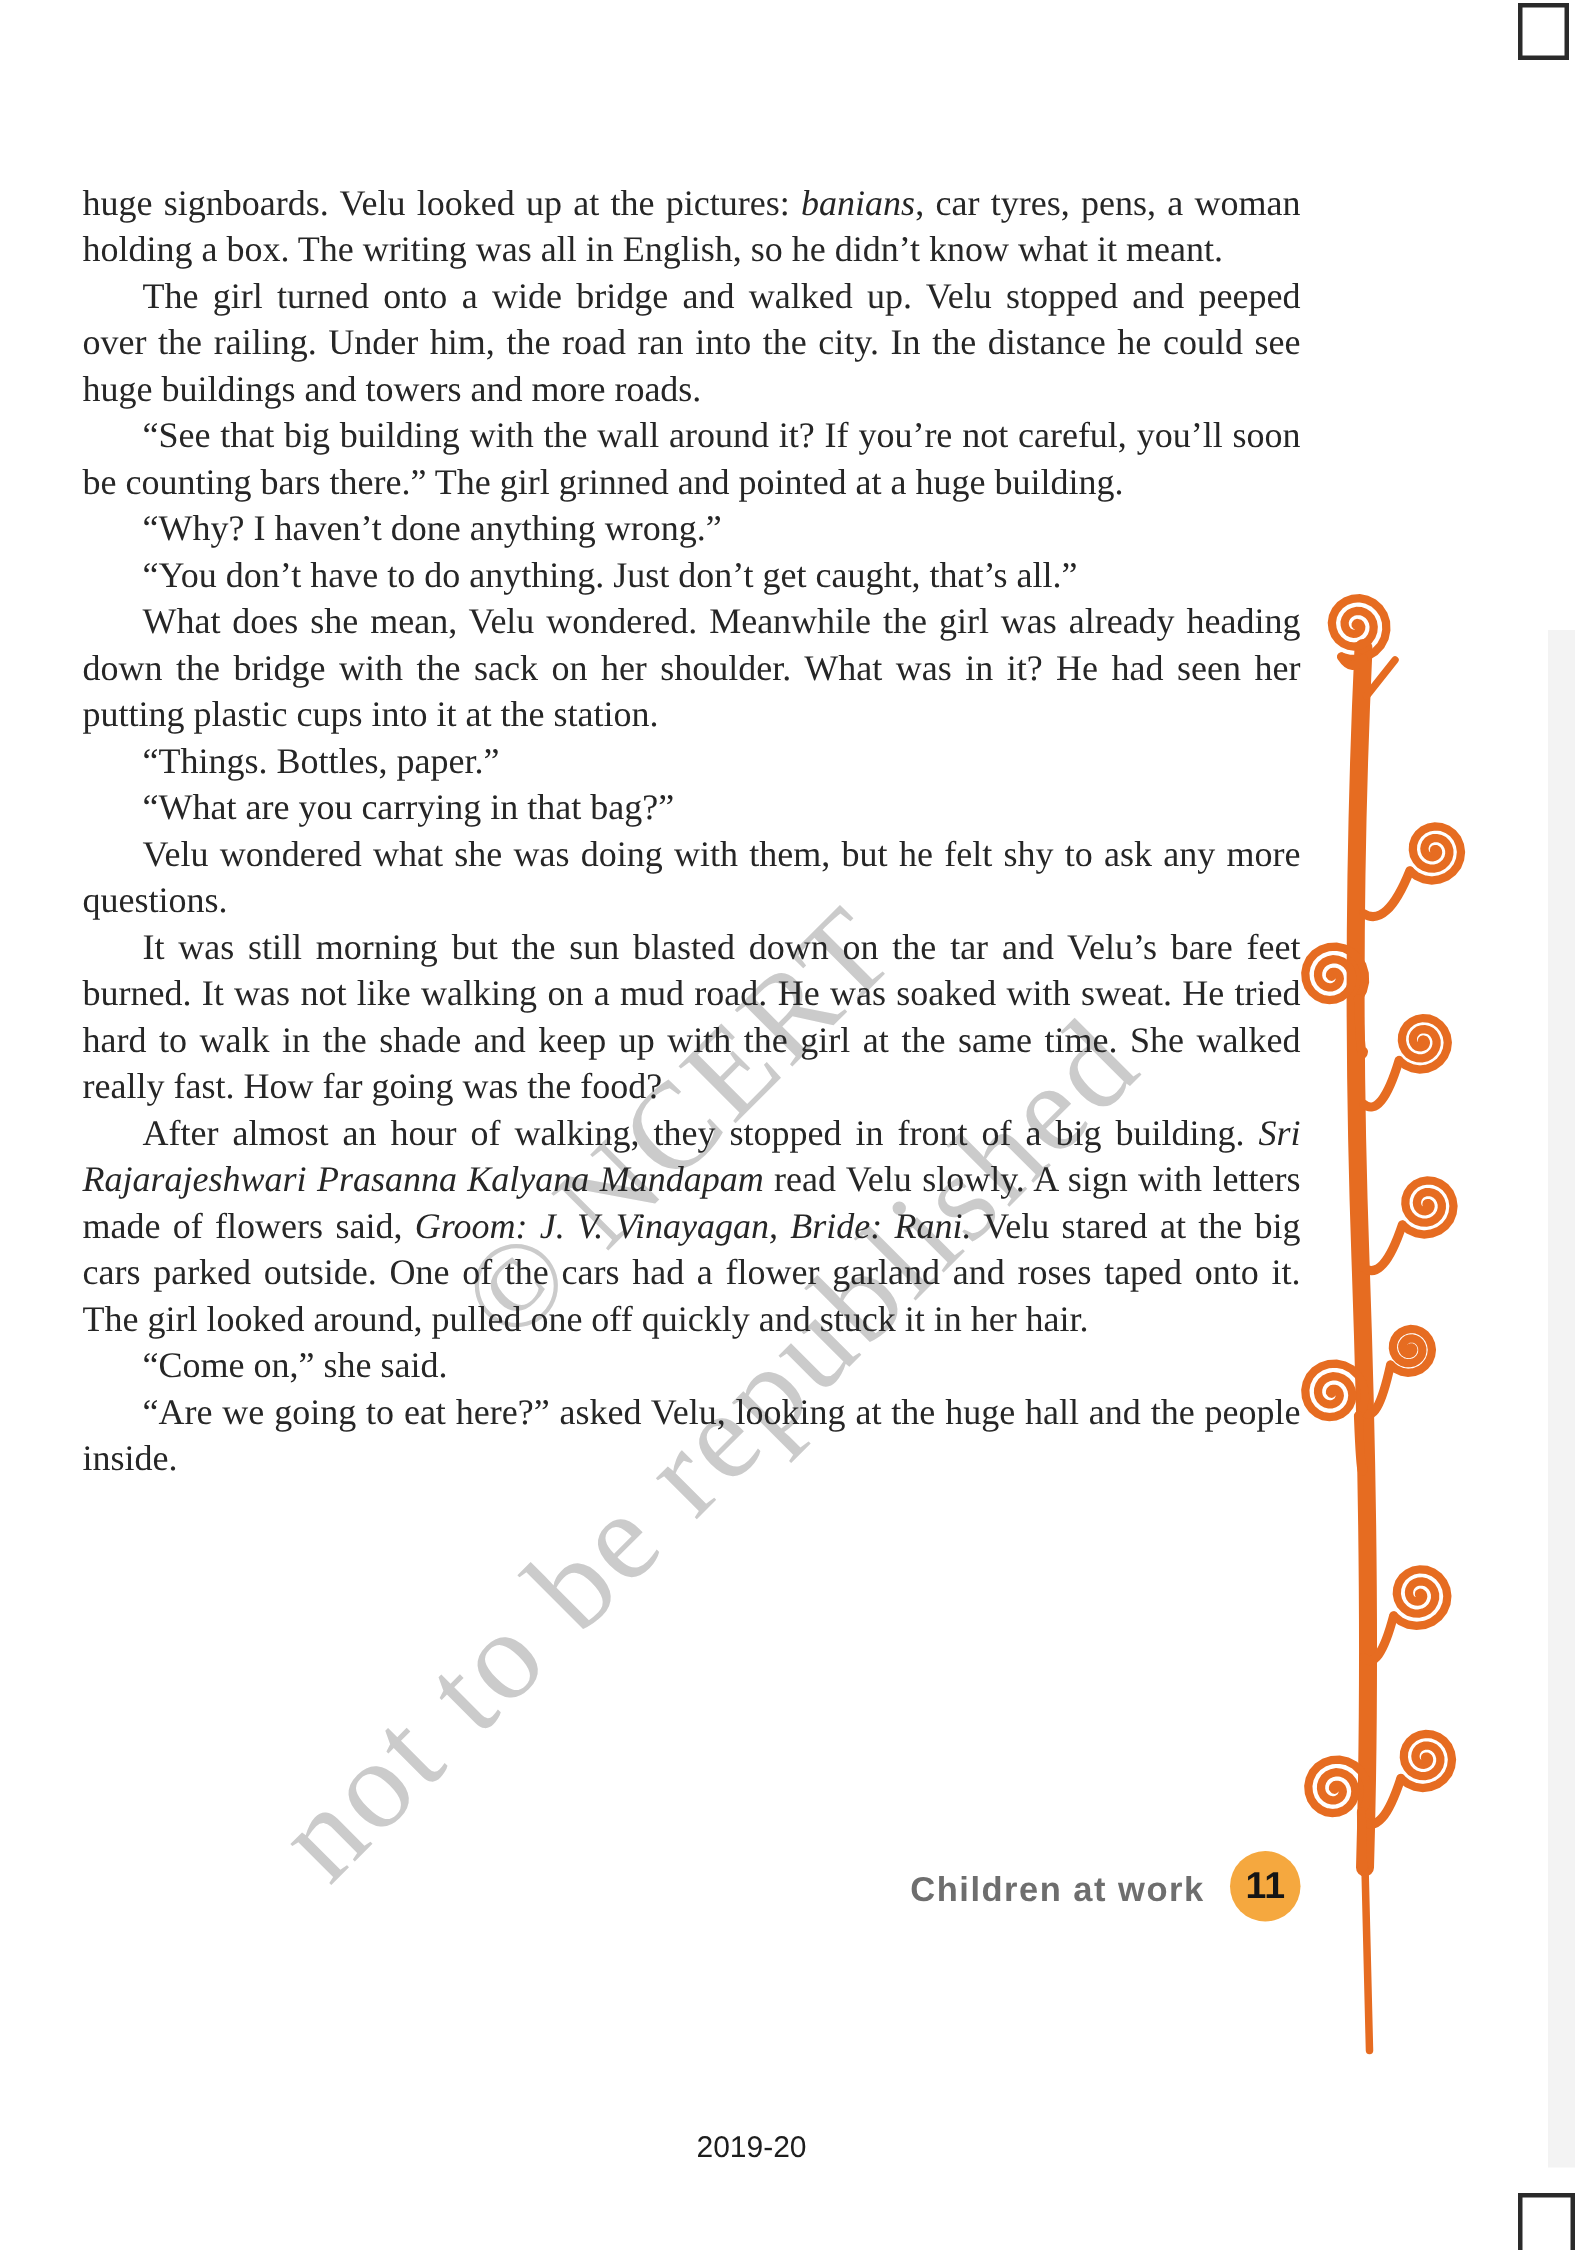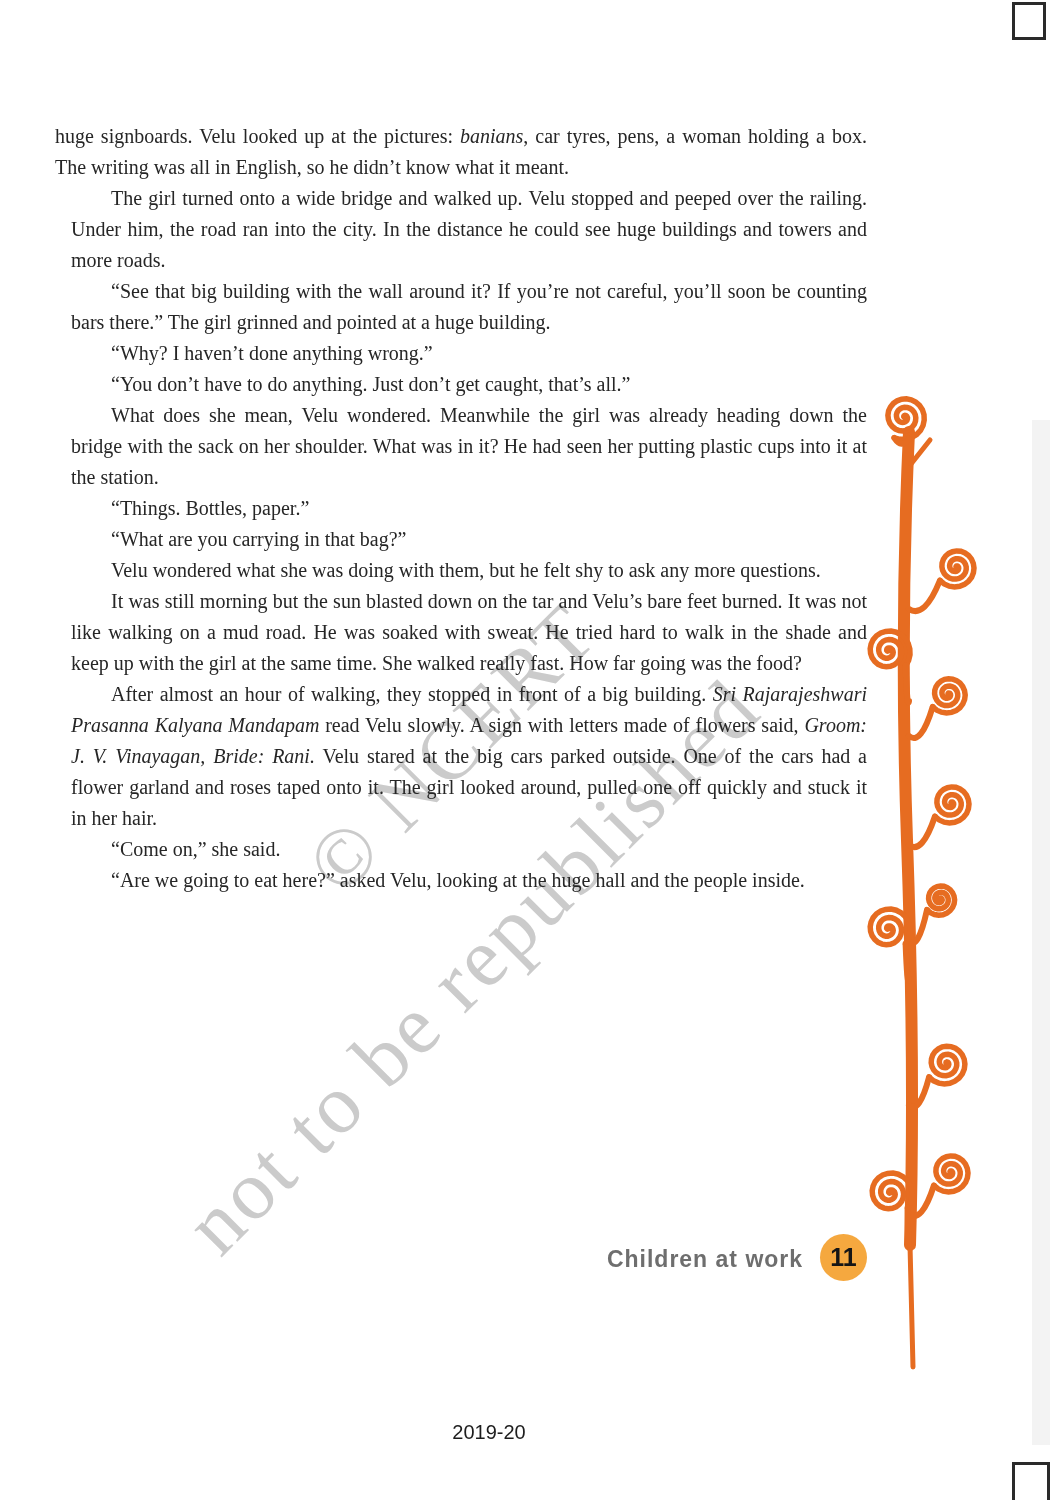--- a/index.html
+++ b/index.html
@@ -21,27 +21,27 @@
     transform:rotate(-45deg);
     z-index:1;
     user-select:none;
   }
   .wm1{left:322px;top:832px;}
   .wm2{left:200px;top:1190px;font-size:84px;}
   
   .text-column{
     position:absolute;
     left:55px;top:121px;width:812px;
-    font-size:20px;line-height:31px;
+    font-size:24px;line-height:31px;
     color:#262626;
     text-align:justify;
     z-index:3;
   }
   .text-column p{margin:0;padding:0;}
-  .text-column p.indent{text-indent:40px;margin-left:16px;}
+  .text-column p.indent{text-indent:40px;}
   
   .vine-svg{position:absolute;left:0;top:0;z-index:2;pointer-events:none;}
   
   .edge-shade{
     position:absolute;left:1032px;top:420px;width:18px;height:1025px;
     background:#f0f0f0;opacity:.8;z-index:0;
   }
   
   .chapter-label{
     position:absolute;left:600px;top:1246px;width:210px;
@@ -54,21 +54,21 @@
   .page-number-badge{
     position:absolute;left:820px;top:1234px;width:47px;height:47px;
     border-radius:50%;
     display:flex;align-items:center;justify-content:center;
     font-family:"Liberation Sans","DejaVu Sans",sans-serif;
     font-weight:700;font-size:25px;color:#151515;
     z-index:3;
     text-align:center;
   }
   .year-label{
-    position:absolute;left:0;top:1421px;width:978px;
+    position:absolute;left:12px;top:1421px;width:978px;
     text-align:center;
     font-family:"Liberation Sans","DejaVu Sans",sans-serif;
     font-size:20px;color:#1d1d1d;
     z-index:3;
   }
   
   .reg-mark{
     position:absolute;border:3px solid #2a2a2a;background:transparent;z-index:4;
   }
   .reg-top{left:1012px;top:2px;width:28px;height:32px;}

